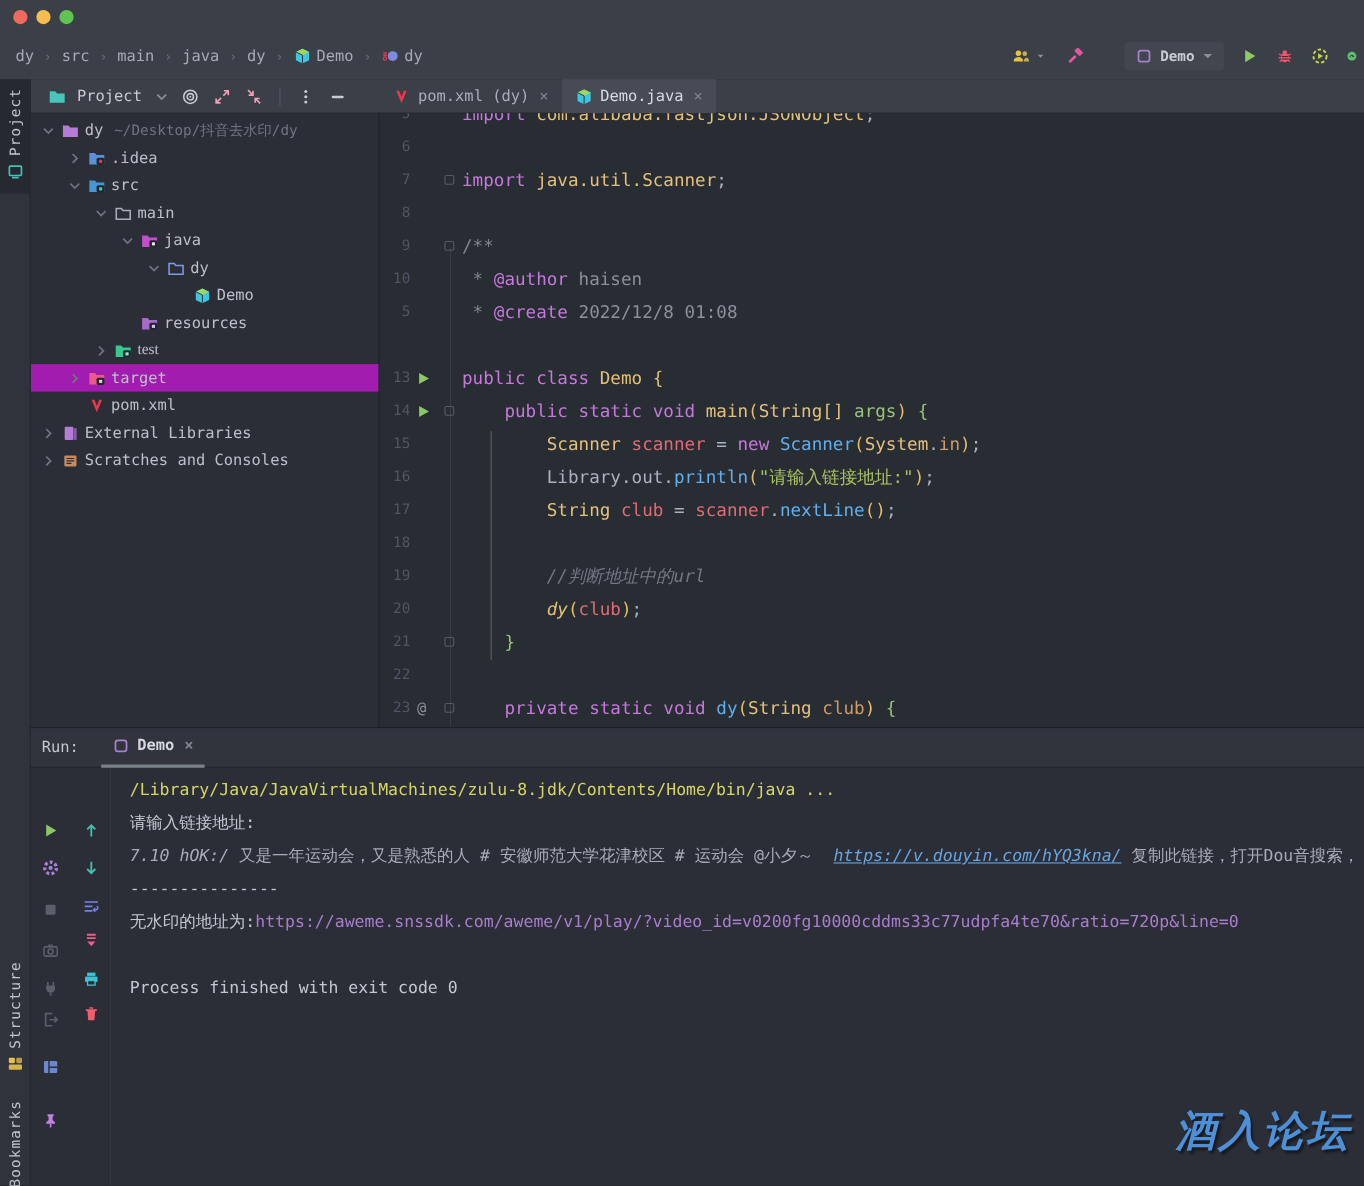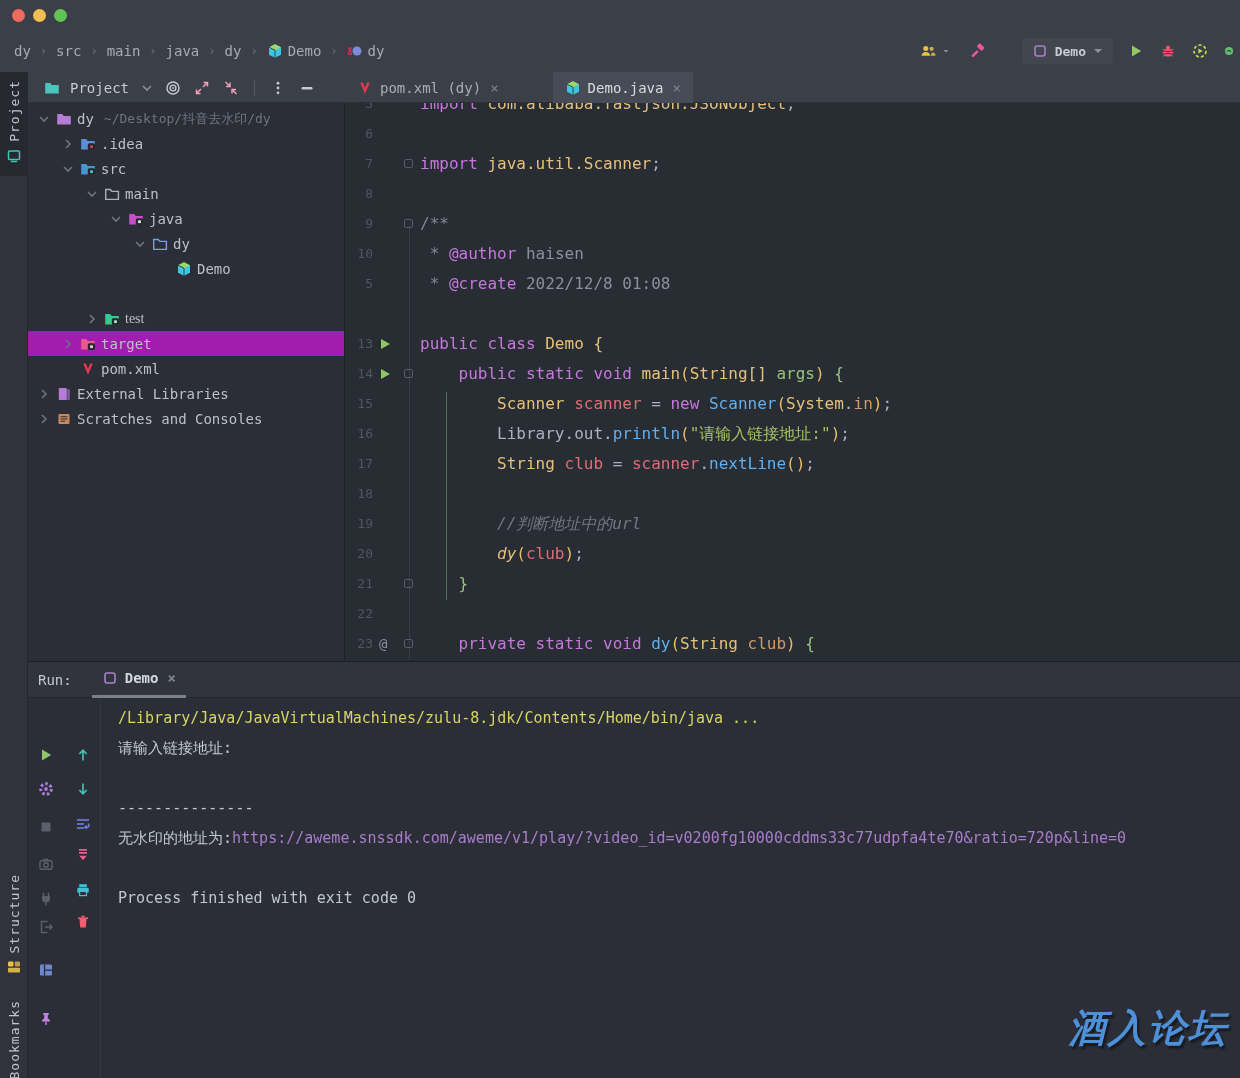--- a/index.html
+++ b/index.html
@@ -24,21 +24,21 @@
   .icon16{width:16px;height:16px;display:inline-flex;align-items:center;justify-content:center;flex:none;}
   .icon-half{width:10px;overflow:hidden;}
 
   
   .headrow{position:absolute;left:0;top:72px;width:1240px;height:31px;background:#3B3F48;
            border-bottom:1px solid rgba(0,0,0,.25);box-sizing:border-box;}
   .proj-header{position:absolute;left:28px;top:0;width:317px;height:31px;display:flex;
                align-items:center;gap:10px;padding-left:16px;box-sizing:border-box;}
   .proj-title{color:#C6CBD3;font-size:14px;font-family:"DejaVu Sans Mono",monospace;}
   .ph-div{width:1px;height:16px;background:#545962;margin:0 2px;}
-  .tabbar{position:absolute;left:345px;top:0;right:0;height:31px;display:flex;gap:42px;}
+  .tabbar{position:absolute;left:345px;top:0;right:0;height:31px;display:flex;}
   .tab{display:flex;align-items:center;gap:7px;padding:0 12px;height:31px;
        font-family:"DejaVu Sans Mono",monospace;font-size:14px;color:#A9AEB8;}
   .tab.active{background:#474B55;color:#D8DCE2;}
   .tab-close{color:#7E858F;font-size:14px;margin-left:2px;}
 
   
   .stripe{position:absolute;left:0;top:72px;width:28px;bottom:0;background:#30333C;
           border-right:1px solid #23262C;box-sizing:border-box;}
   .stripe-item{position:absolute;left:0;width:28px;display:flex;flex-direction:column;
                align-items:center;gap:6px;}
@@ -404,20 +404,31 @@
       <span class="tchev"></span>
       <span class="ticon">
         <svg viewBox="0 0 16 16" width="16" height="16" fill="none">
           <path d="M8 1.3l6 2.9v7.6l-6 2.9-6-2.9V4.2z" fill="#3EC6E0"></path>
           <path d="M8 1.3l6 2.9-6 3-6-3z" fill="#9ED764"></path>
           <path d="M2 4.2l6 3v7.5" stroke="#23262E" stroke-width=".8"></path>
         </svg>
       </span>
       <span>Demo</span>
     </div>
+    <div class="trow" style="top: 178px; padding-left: 80px;">
+      <span class="tchev"></span>
+      <span class="ticon">
+        <svg viewBox="0 0 16 16" width="16" height="16" fill="none">
+          <path d="M1.2 3h5l1.6 2h7v8.5H1.2z" fill="#A66BC9"></path>
+          <rect x="7.8" y="7.3" width="7.2" height="6.7" rx="1.5" fill="#23262E"></rect>
+          <rect x="10.1" y="9.3" width="2.8" height="2.8" fill="#D8BFE8"></rect>
+        </svg>
+      </span>
+      <span>resources</span>
+    </div>
     <div class="trow" style="top: 203px; padding-left: 56px; font-family: Liberation Serif, serif;">
       <span class="tchev">
         <svg viewBox="0 0 16 16" width="16" height="16" fill="none">
           <path d="M6 4l4 4-4 4" stroke="#6E7480" stroke-width="1.6"></path>
         </svg>
       </span>
       <span class="ticon">
         <svg viewBox="0 0 16 16" width="16" height="16" fill="none">
           <path d="M1.2 3h5l1.6 2h7v8.5H1.2z" fill="#35C990"></path>
           <rect x="7.8" y="7.3" width="7.2" height="6.7" rx="1.5" fill="#23262E"></rect>
@@ -668,20 +679,21 @@
       <span class="icon16 rt-icon" style="left: 47px; top: 216px;">
         <svg viewBox="0 0 16 16" width="16" height="16" fill="none">
           <path d="M3 4.3h10M6.3 2.4h3.4" stroke="#EF5E6E" stroke-width="1.5"></path>
           <path d="M4.4 4.3l.8 9.3h5.6l.8-9.3z" fill="#EF5E6E"></path>
         </svg>
       </span>
     </div>
   <div class="console">
       <div class="cline" style="top: 5px;"><span class="k-yel">/Library/Java/JavaVirtualMachines/zulu-8.jdk/Contents/Home/bin/java ...</span></div>
       <div class="cline" style="top: 35px;"><span class="k-out">请输入链接地址:</span></div>
+      <div class="cline" style="top: 65px;"><span class="k-ini">7.10 hOK:/</span><span class="k-in"> 又是一年运动会，又是熟悉的人 # 安徽师范大学花津校区 # 运动会 @小夕～  </span><span class="k-lnb">https://v.douyin.com/hYQ3kna/</span><span class="k-in"> 复制此链接，打开Dou音搜索，</span></div>
       <div class="cline" style="top: 95px;"><span class="k-out">---------------</span></div>
       <div class="cline" style="top: 125px;"><span class="k-out">无水印的地址为:</span><span class="k-lnp">https://aweme.snssdk.com/aweme/v1/play/?video_id=v0200fg10000cddms33c77udpfa4te70&amp;ratio=720p&amp;line=0</span></div>
       <div class="cline" style="top: 155px;"></div>
       <div class="cline" style="top: 185px;"><span class="k-out">Process finished with exit code 0</span></div>
     </div>
 </div>
 
 <div class="watermark" style="color: rgb(77, 144, 216);">酒入论坛</div>
 
 </body></html>

